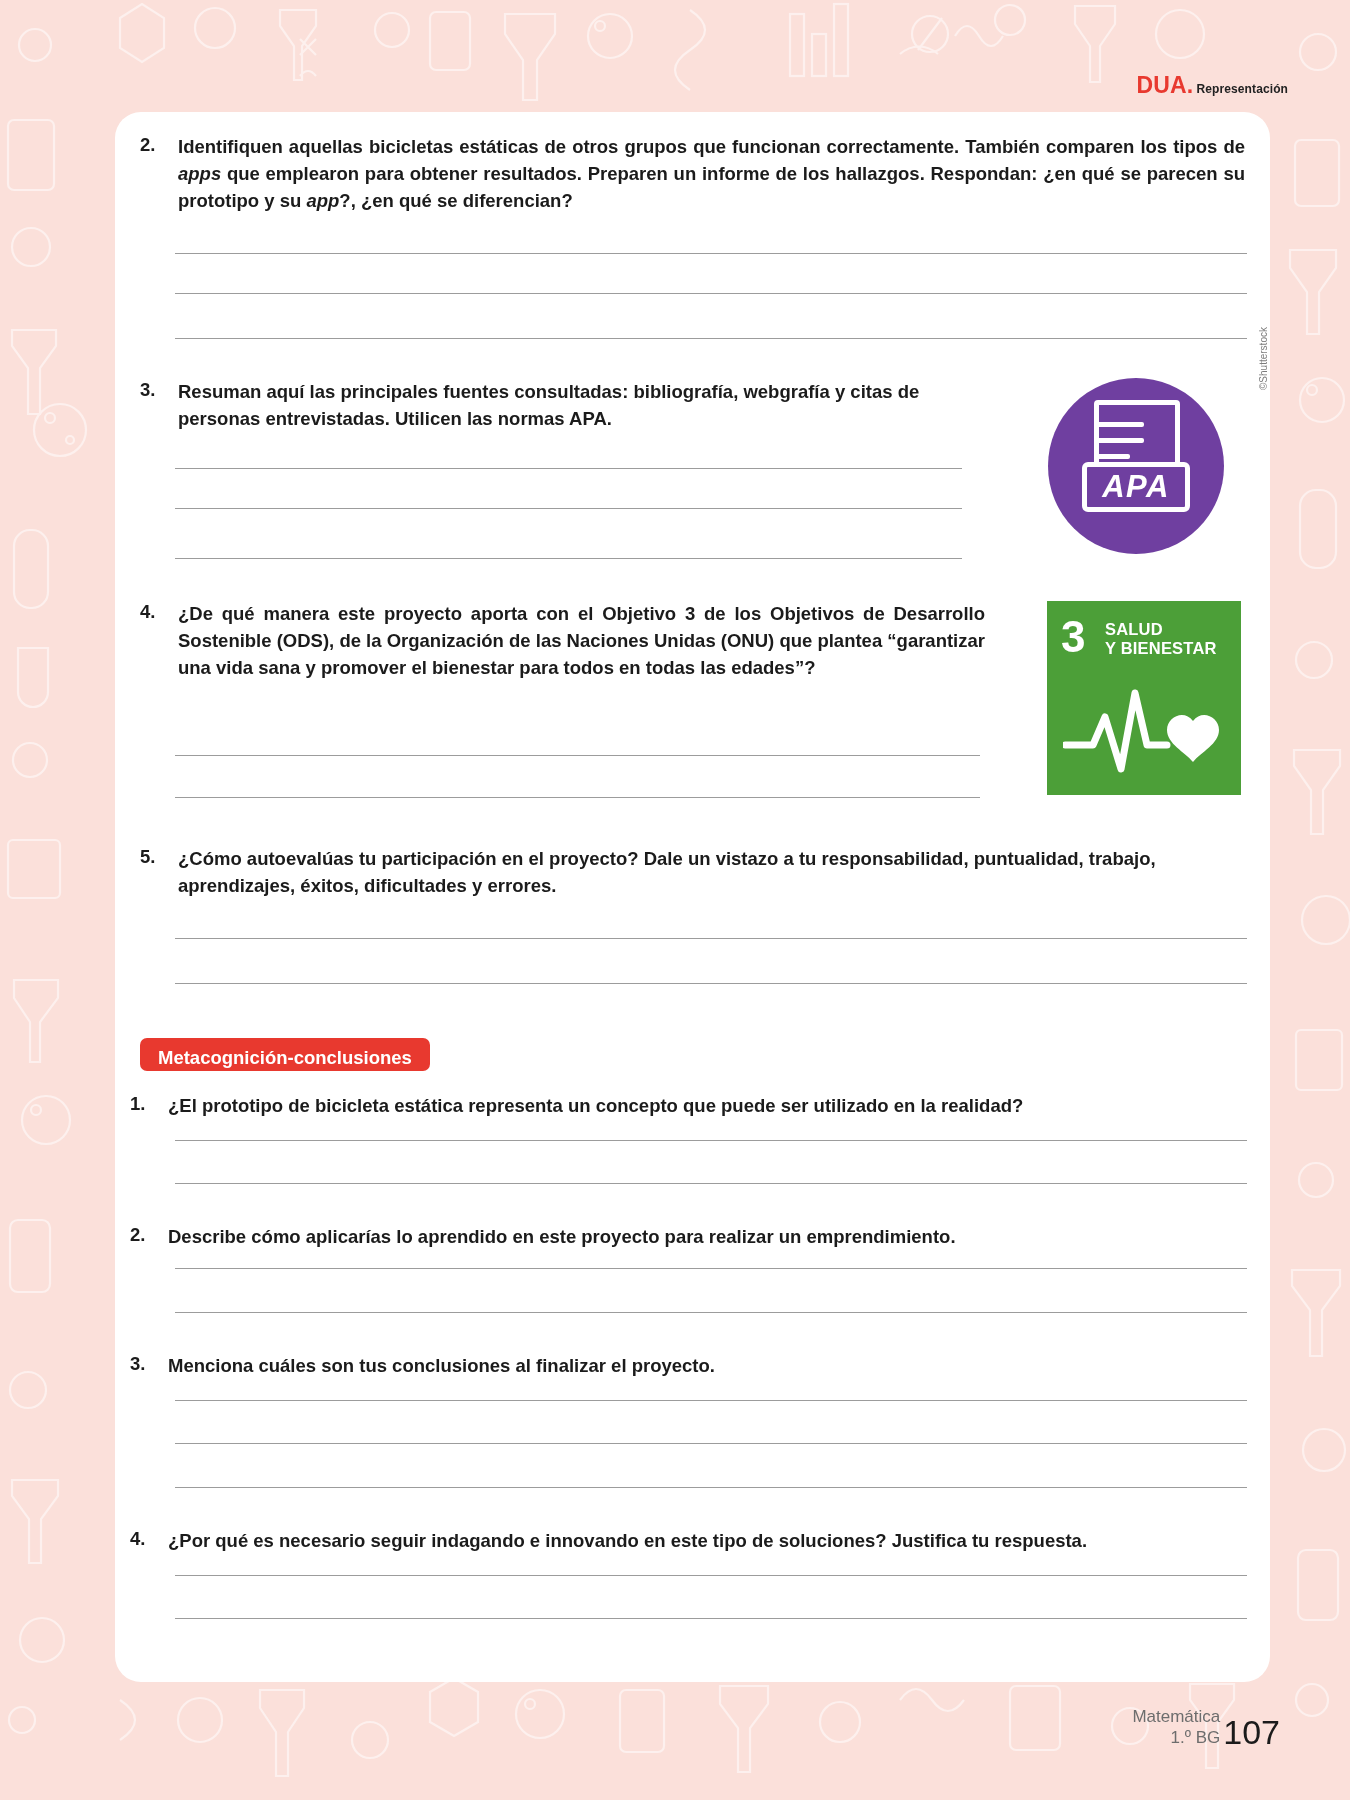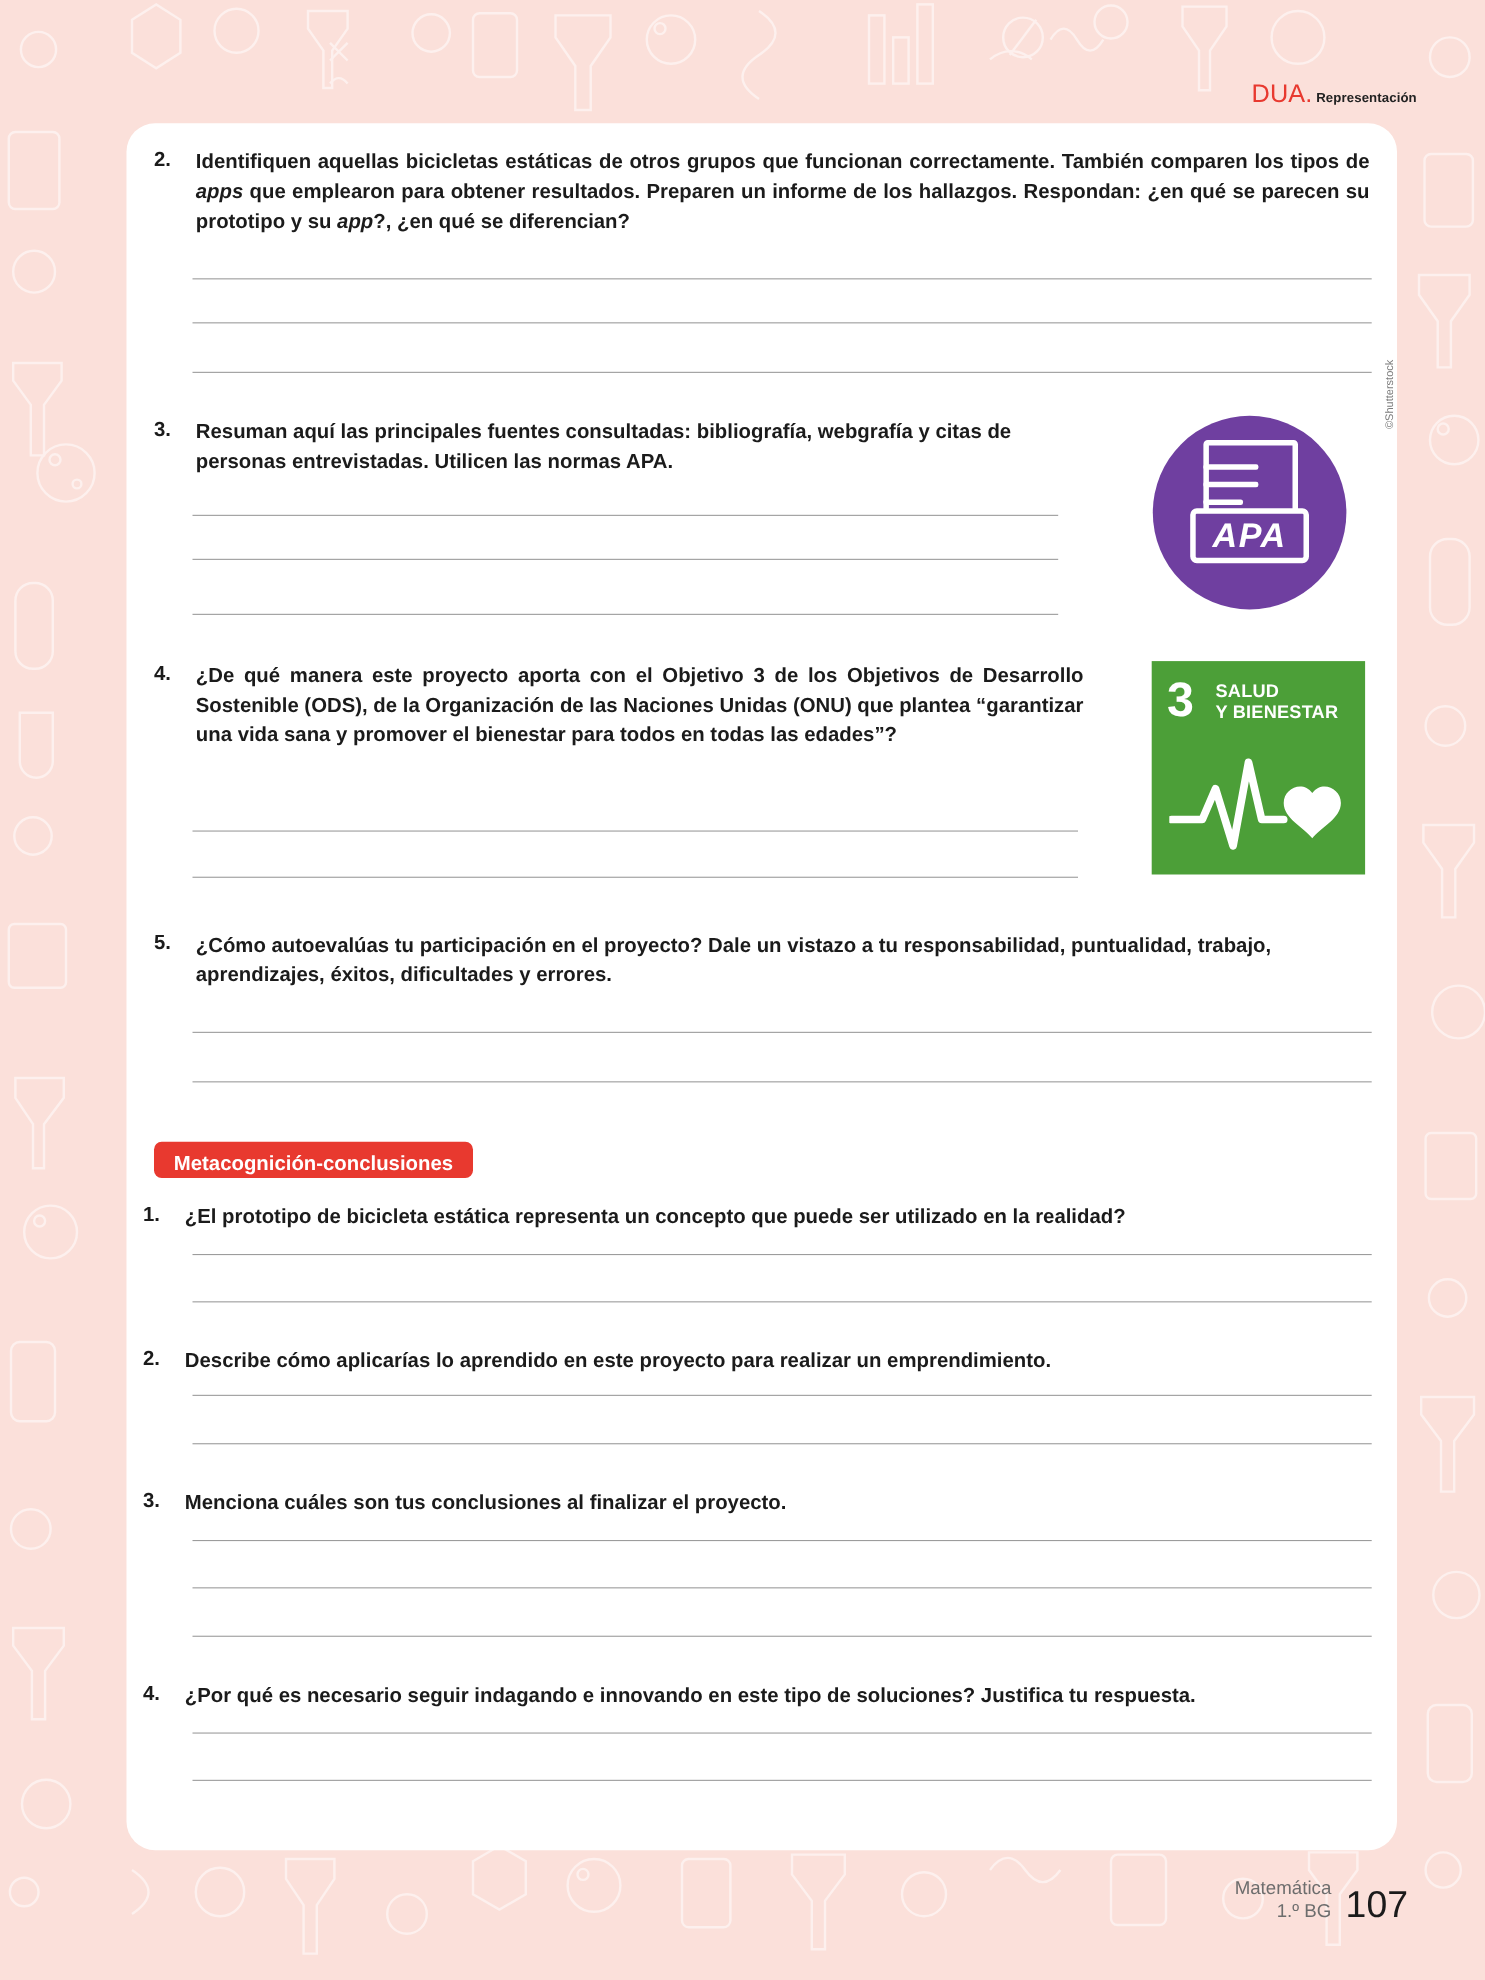--- a/index.html
+++ b/index.html
@@ -37,21 +37,21 @@
     position: absolute;
     right: 62px;
     top: 72px;
     font-size: 21px;
     letter-spacing: 0.1px;
     white-space: nowrap;
     z-index: 5;
   }
   #dua-tag .dua-strong {
     color: #e8392f;
-    font-weight: normal;
+    font-weight: bold;
     font-size: 23px;
   }
   #dua-tag .dua-rest {
     color: #222222;
     font-weight: bold;
     font-size: 12px;
   }
 
   
   .content {
@@ -200,21 +200,21 @@
     border-radius: 7px;
   }
 
   
   #footer {
     position: absolute;
     right: 70px;
     bottom: 52px;
     display: flex;
     align-items: flex-end;
-    gap: 13px;
+    gap: 3px;
   }
   #footer .subject {
     text-align: right;
     color: #6d6d6d;
     font-size: 17px;
     line-height: 1.25;
   }
   #footer .pageno {
     color: #1b1b1b;
     font-size: 34px;

